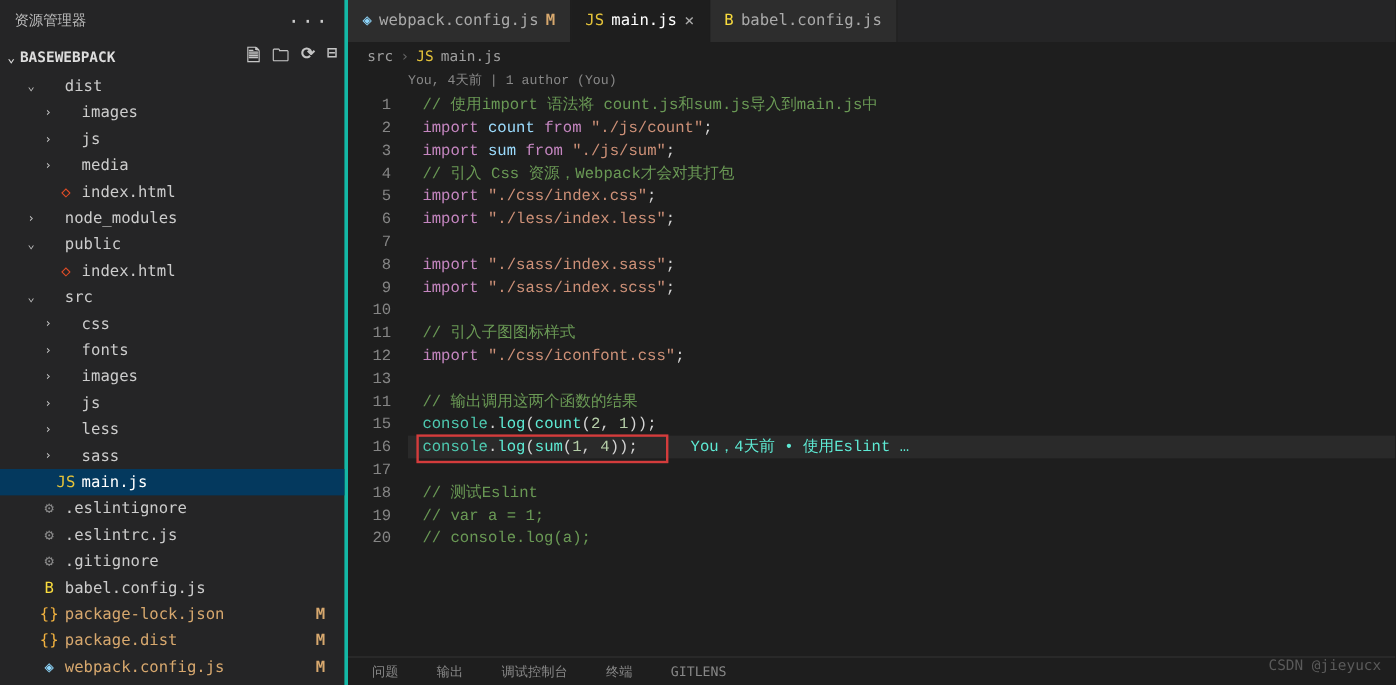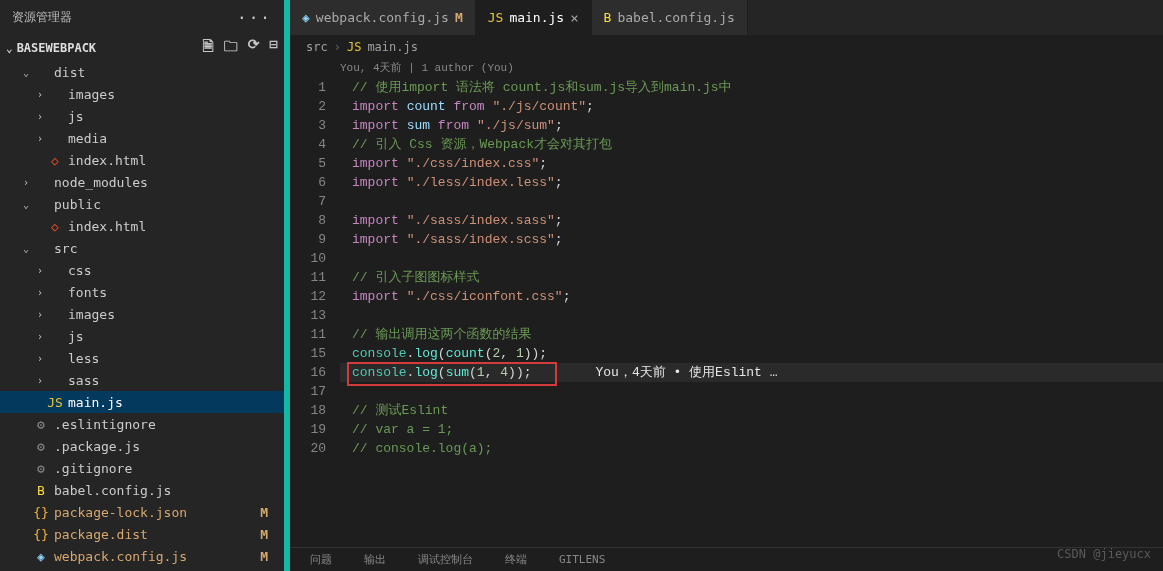--- a/index.html
+++ b/index.html
@@ -11,21 +11,21 @@
   width: 1163px;
   height: 571px;
   overflow: hidden;
   display: flex;
 }
 .sidebar {
   width: 290px;
   background: #252526;
   display: flex;
   flex-direction: column;
-  border-right: 6px solid #14b8a6;
+  border-right: 3px solid #14b8a6;
 }
 .sidebar-header {
   height: 35px;
   display: flex;
   align-items: center;
   padding: 0 12px;
   font-size: 12px;
   color: #bbbbbb;
 }
 .project-header {
@@ -126,21 +126,21 @@
 .code { flex: 1; position: relative; }
 .line { height: 19px; white-space: pre; padding-left: 12px; }
 .tk-comment { color: #6a9955; }
 .tk-keyword { color: #c586c0; }
 .tk-var { color: #9cdcfe; }
 .tk-string { color: #ce9178; }
 .tk-func { color: #5eead4; }
 .tk-obj { color: #4ec9b0; }
 .tk-num { color: #b5cea8; }
 .tk-plain { color: #d4d4d4; }
-.tk-blame { color: #e5e5e5; margin-left: 64px; }
+.tk-blame { color: #5eead4; margin-left: 44px; }
 .highlight-box {
   position: absolute;
   border: 2px solid #d43c3c;
   pointer-events: none;
   left: 7px;
   top: 303px;
   width: 210px;
   height: 24px;
 }
 .line.current { background: #2a2a2a; }
@@ -262,21 +262,21 @@
         <span>main.js</span>
       </div>
       <div class="tree-row" style="padding-left: 20px;">
         <span class="chev"></span>
         <span class="icon ic-settings">⚙</span>
         <span>.eslintignore</span>
       </div>
       <div class="tree-row" style="padding-left: 20px;">
         <span class="chev"></span>
         <span class="icon ic-settings">⚙</span>
-        <span>.package.js</span>
+        <span>.eslintrc.js</span>
       </div>
       <div class="tree-row" style="padding-left: 20px;">
         <span class="chev"></span>
         <span class="icon ic-settings">⚙</span>
         <span>.gitignore</span>
       </div>
       <div class="tree-row" style="padding-left: 20px;">
         <span class="chev"></span>
         <span class="icon ic-babel">B</span>
         <span>babel.config.js</span>

